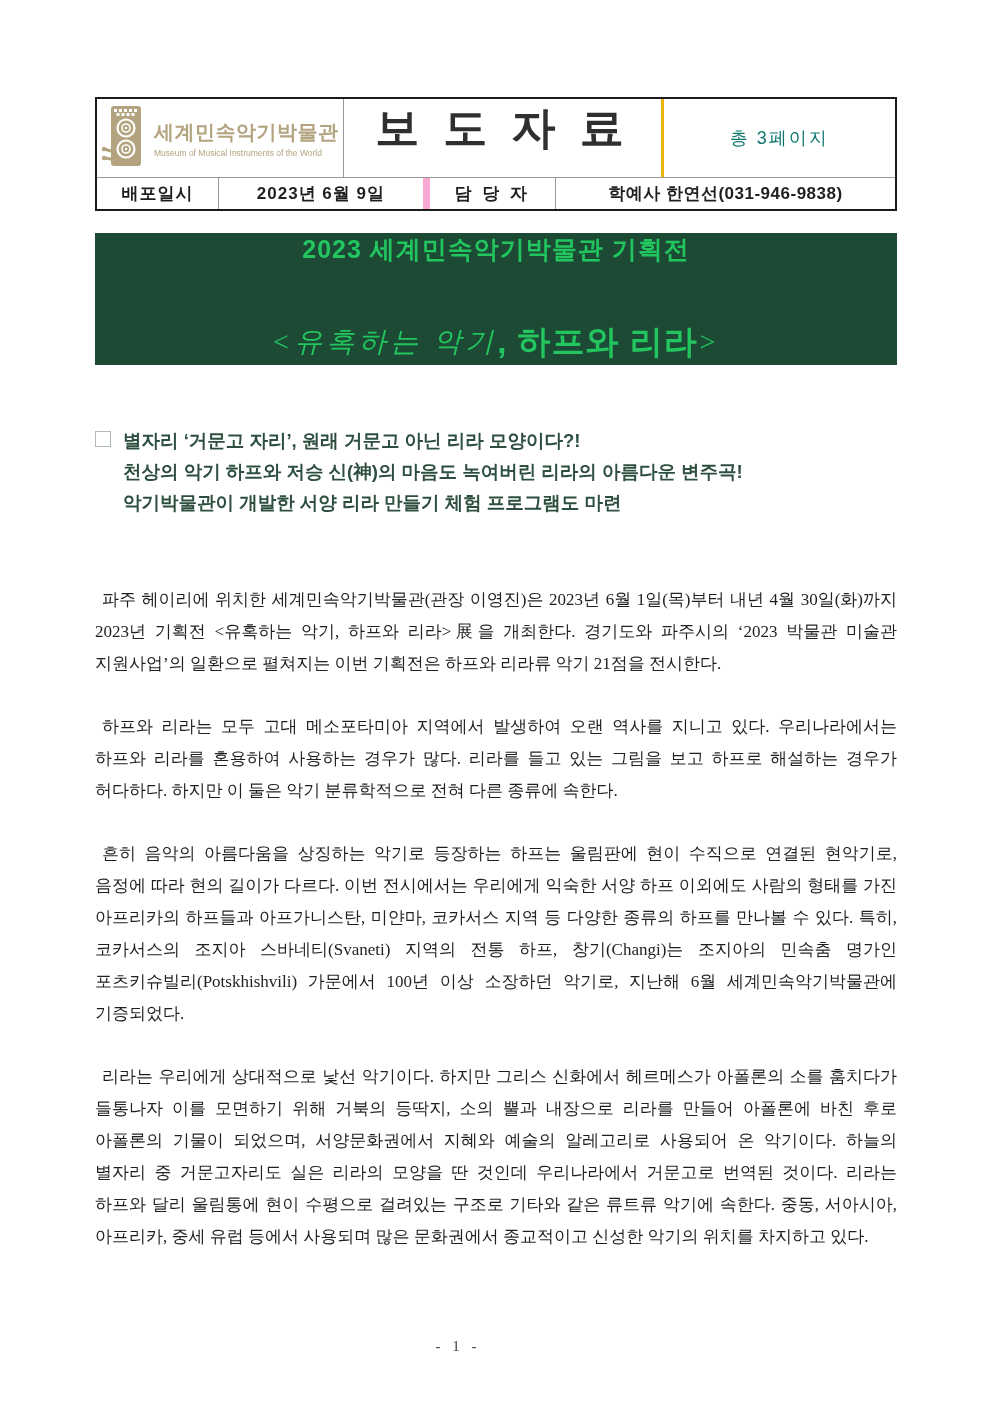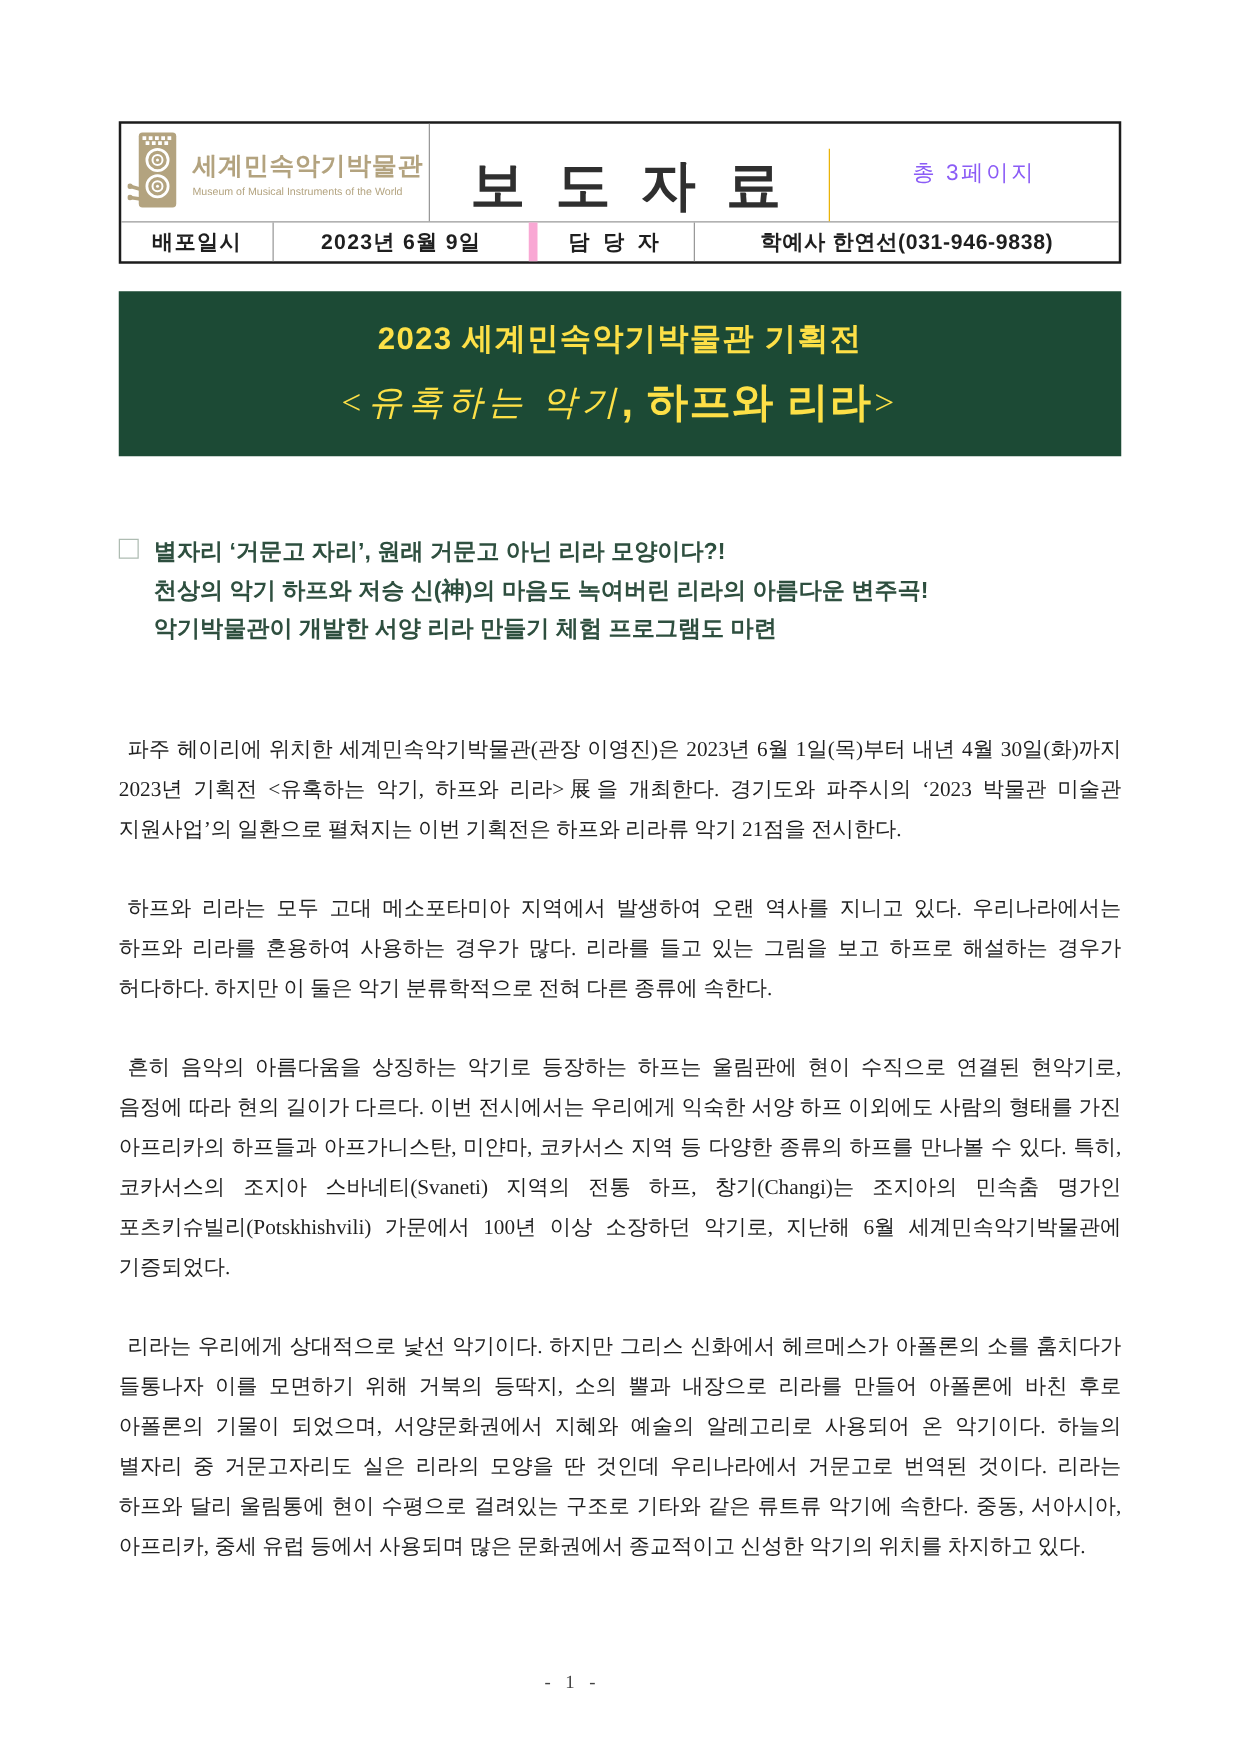--- a/index.html
+++ b/index.html
@@ -10,35 +10,35 @@
   }
   .content { position:absolute; left:95px; top:0; width:802px; }
 
   
   .header-table { margin-top:97px; border:2px solid #1c1c1c; background:#fff; }
   .ht-row1 { display:flex; height:79px; border-bottom:1px solid #999; }
   .ht-logo-cell { width:31%; border-right:1px solid #999; display:flex; align-items:center; justify-content:center; gap:8px; padding:0 4px; }
   .logo-text-wrap { display:flex; flex-direction:column; align-items:flex-start; }
   .logo-kr { color:#b3a37f; font-size:20px; font-weight:700; letter-spacing:0.5px; white-space:nowrap; }
   .logo-en { color:#b3a37f; font-size:8.5px; margin-top:2px; white-space:nowrap; }
-  .ht-title-cell { width:40%; border-right:1px solid #eab308; display:flex; justify-content:center;margin-top:20px; }
+  .ht-title-cell { width:40%; border-right:3px solid #eab308; display:flex; justify-content:center; }
   .doc-type { font-size:44px; font-weight:800; letter-spacing:6px; color:#2f2f2f; white-space:nowrap; }
   .ht-pages-cell { flex:1; display:flex; align-items:center; justify-content:center; }
-  .pages { font-size:18px; color:#8b5cf6; letter-spacing:2px;text-align:center; }
+  .pages { font-size:18px; color:#0f766e; letter-spacing:2px;text-align:center; }
   .ht-row2 { display:flex; height:31px; font-weight:700; font-size:17px; }
   .ht-row2 > div { display:flex; align-items:center; justify-content:center; white-space:nowrap; }
   .ht-c1 { width:15.3%; border-right:1px solid #999; letter-spacing:1px; }
   .ht-c2 { width:26.4%; border-right:7px solid #f9a8d4; letter-spacing:1px; }
   .ht-c3 { width:15.8%; border-right:1px solid #999; letter-spacing:3px; }
   .ht-c4 { flex:1; letter-spacing:0.5px; }
 
   
   .banner {
-    margin-top:22px; height:132px; background:#1c4a35; color:#fde047;
-    display:flex; flex-direction:column; align-items:center; justify-content:center; gap:13px;
+    margin-top:22px; height:132px; background:#1c4a35; color:#22c55e;
+    display:flex; flex-direction:column; align-items:center; justify-content:space-between; gap:13px;
   }
   .banner-line1 { font-size:25px; font-weight:800; letter-spacing:1px; }
   .banner-line2 { font-size:33px; font-weight:800; letter-spacing:1px; white-space:nowrap; }
   .banner-script {
     font-family:Liberation Serif, serif; font-style:italic; font-weight:400;
     font-size:28px; letter-spacing:4px; position:relative; top:-2px;
   }
 
   
   .summary {

